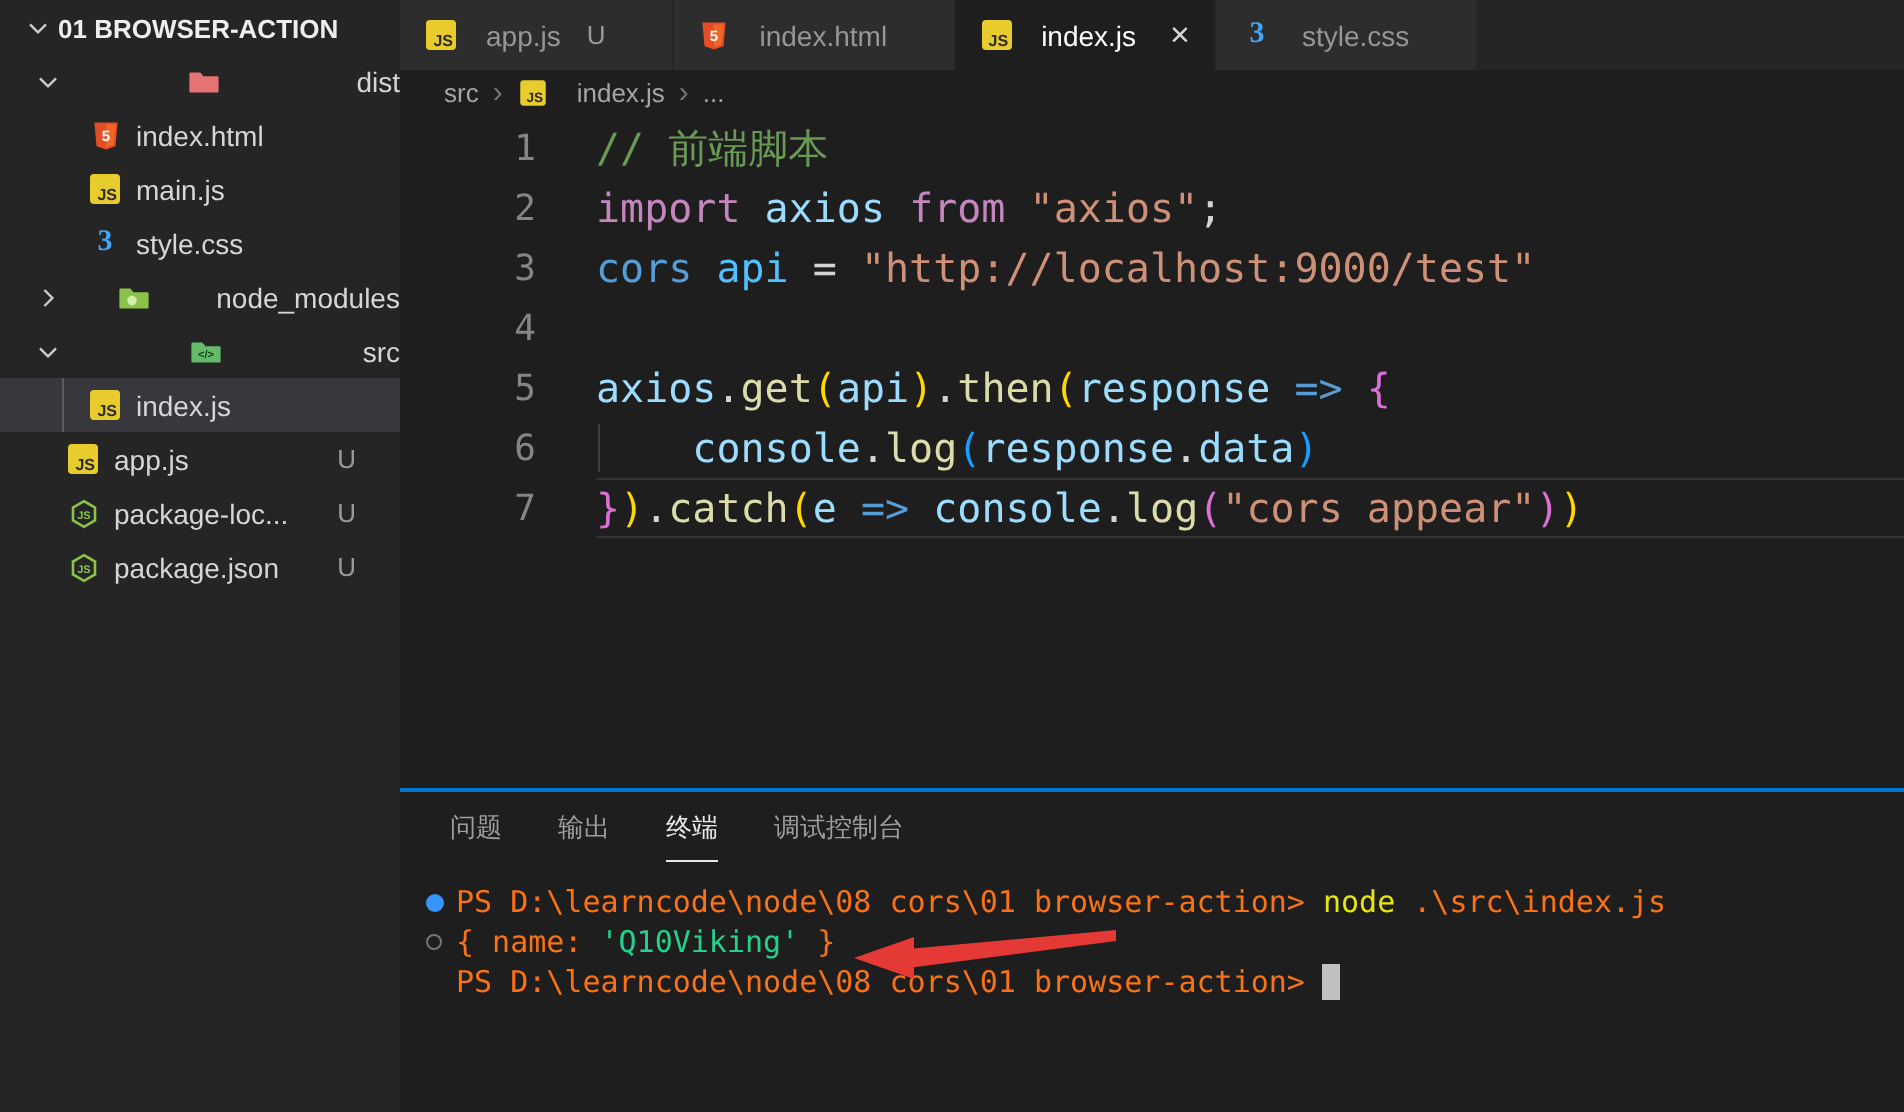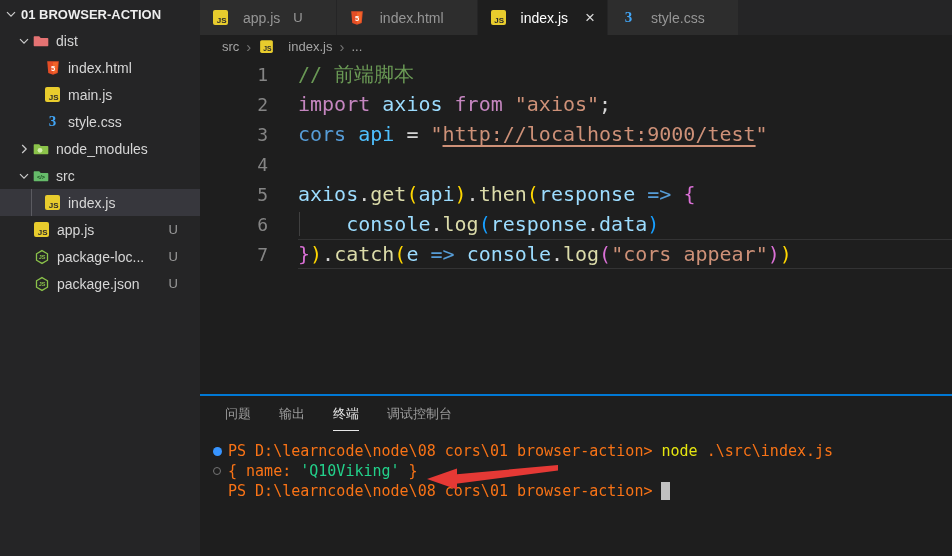--- a/index.html
+++ b/index.html
@@ -3,28 +3,28 @@
 <meta charset="utf-8">
 <style>
   * { box-sizing: border-box; }
   body { margin:0; background:#111; font-family:"Liberation Sans",sans-serif; }
   .app { width:952px; height:556px; display:flex; overflow:hidden; background:#1e1e1e; position:relative; }
 
   
   .sidebar { width:200px; flex-shrink:0; background:#252526; color:#cccccc; display:flex; flex-direction:column; overflow:hidden; }
   .sb-header { display:flex; align-items:center; justify-content:space-between; padding:5px 16px 2px 12px; font-size:13px; color:#bbbbbb; }
   .sb-more { color:#d0d0d0; font-size:15px; letter-spacing:2px; font-weight:bold; cursor:pointer; }
-  .sb-section { display:flex; align-items:center; padding:6px 0 5px 3px; font-weight:bold; font-size:13px; color:#eeeeee; cursor:pointer; }
+  .sb-section { display:flex; align-items:center; padding:6px 0 5px 11px; font-weight:bold; font-size:13px; color:#eeeeee; cursor:pointer; }
   .sb-section .chev { margin-right:2px; }
   .chev { width:16px; height:16px; display:inline-flex; align-items:center; justify-content:center; flex-shrink:0; }
   .tree { flex:1; }
   .tree-row { display:flex; align-items:center; height:27px; cursor:pointer; position:relative; font-size:14px; }
   .tree-row.selected { background:#37373d; }
   .tree-row.selected::before { content:''; position:absolute; left:31px; top:0; bottom:0; width:1px; background:#5b5b61; }
-  .tree-row.has-chev { padding-left:16px; }
+  .tree-row.has-chev { padding-left:16px;justify-content:space-between; }
   .tree-row.root-file { padding-left:33px; }
   .tree-row.child-file { padding-left:44px; }
   .ticon { width:17px; height:17px; margin-right:7px; display:inline-flex; align-items:center; justify-content:center; flex-shrink:0; }
   .tlabel { white-space:nowrap; overflow:hidden; color:#d6d6d6; }
   .badge { margin-left:auto; margin-right:22px; color:#9a9a9a; font-size:13px; }
 
   .js-icon { width:15px; height:15px; background:#e8cc2d; color:#2b2b2b; font-weight:bold; font-size:8px;
              display:flex; align-items:flex-end; justify-content:flex-end; padding:0 1.5px 0.5px 0; border-radius:2px;
              font-family:"Liberation Sans",sans-serif; }
   .css-icon { color:#42a5f5; font-weight:800; font-size:15px; line-height:15px; font-family:"Liberation Serif",serif; }
@@ -50,21 +50,21 @@
   .editor { flex:1; background:#1e1e1e; font-family:"DejaVu Sans Mono",monospace; font-size:20px; overflow:hidden; padding-top:2px; position:relative; }
   .code-line { display:flex; align-items:center; height:30px; white-space:pre; position:relative; }
   .gutter { width:68px; flex-shrink:0; text-align:right; color:#858585; font-size:18px; }
   .code-content { margin-left:30px; position:relative; }
   .code-line.current::before { content:''; position:absolute; left:98px; right:0; top:0; bottom:0;
         border-top:1px solid #333334; border-bottom:1px solid #333334; pointer-events:none; }
   .code-line.has-guide::after { content:''; position:absolute; left:99px; top:3px; bottom:3px; width:1px; background:#404040; }
   .c-comment{color:#6A9955} .c-kw{color:#569CD6} .c-kw2{color:#C586C0} .c-var{color:#9CDCFE}
   .c-cvar{color:#4FC1FF} .c-str{color:#CE9178} .c-fn{color:#DCDCAA} .c-fg{color:#D4D4D4}
   .c-b1{color:#FFD700} .c-b2{color:#DA70D6} .c-b3{color:#179FFF}
-  .c-url{color:#CE9178; text-decoration:underline; text-underline-offset:4px;}
+  .c-url{color:#CE9178; text-underline-offset:4px;}
 
   
   .panel { height:162px; flex-shrink:0; background:#1e1e1e; border-top:2px solid #0078d4; position:relative; overflow:hidden; }
   .panel-tabs { display:flex; gap:28px; padding-left:25px; height:36px; align-items:center; font-size:13px; }
   .panel-tab { color:#9d9d9d; cursor:pointer; position:relative; padding:4px 0; }
   .panel-tab.active { color:#e7e7e7; }
   .panel-tab.active::after { content:''; position:absolute; left:0; right:0; bottom:-4px; height:1px; background:#e7e7e7; }
   .terminal { padding:9px 0 0 6px; font-family:"DejaVu Sans Mono",monospace; font-size:15px; line-height:20px; color:#cccccc; }
   .term-line { display:flex; align-items:center; white-space:pre; height:20px; }
   .term-bullet { width:22px; flex-shrink:0; display:inline-flex; align-items:center; justify-content:center; }

